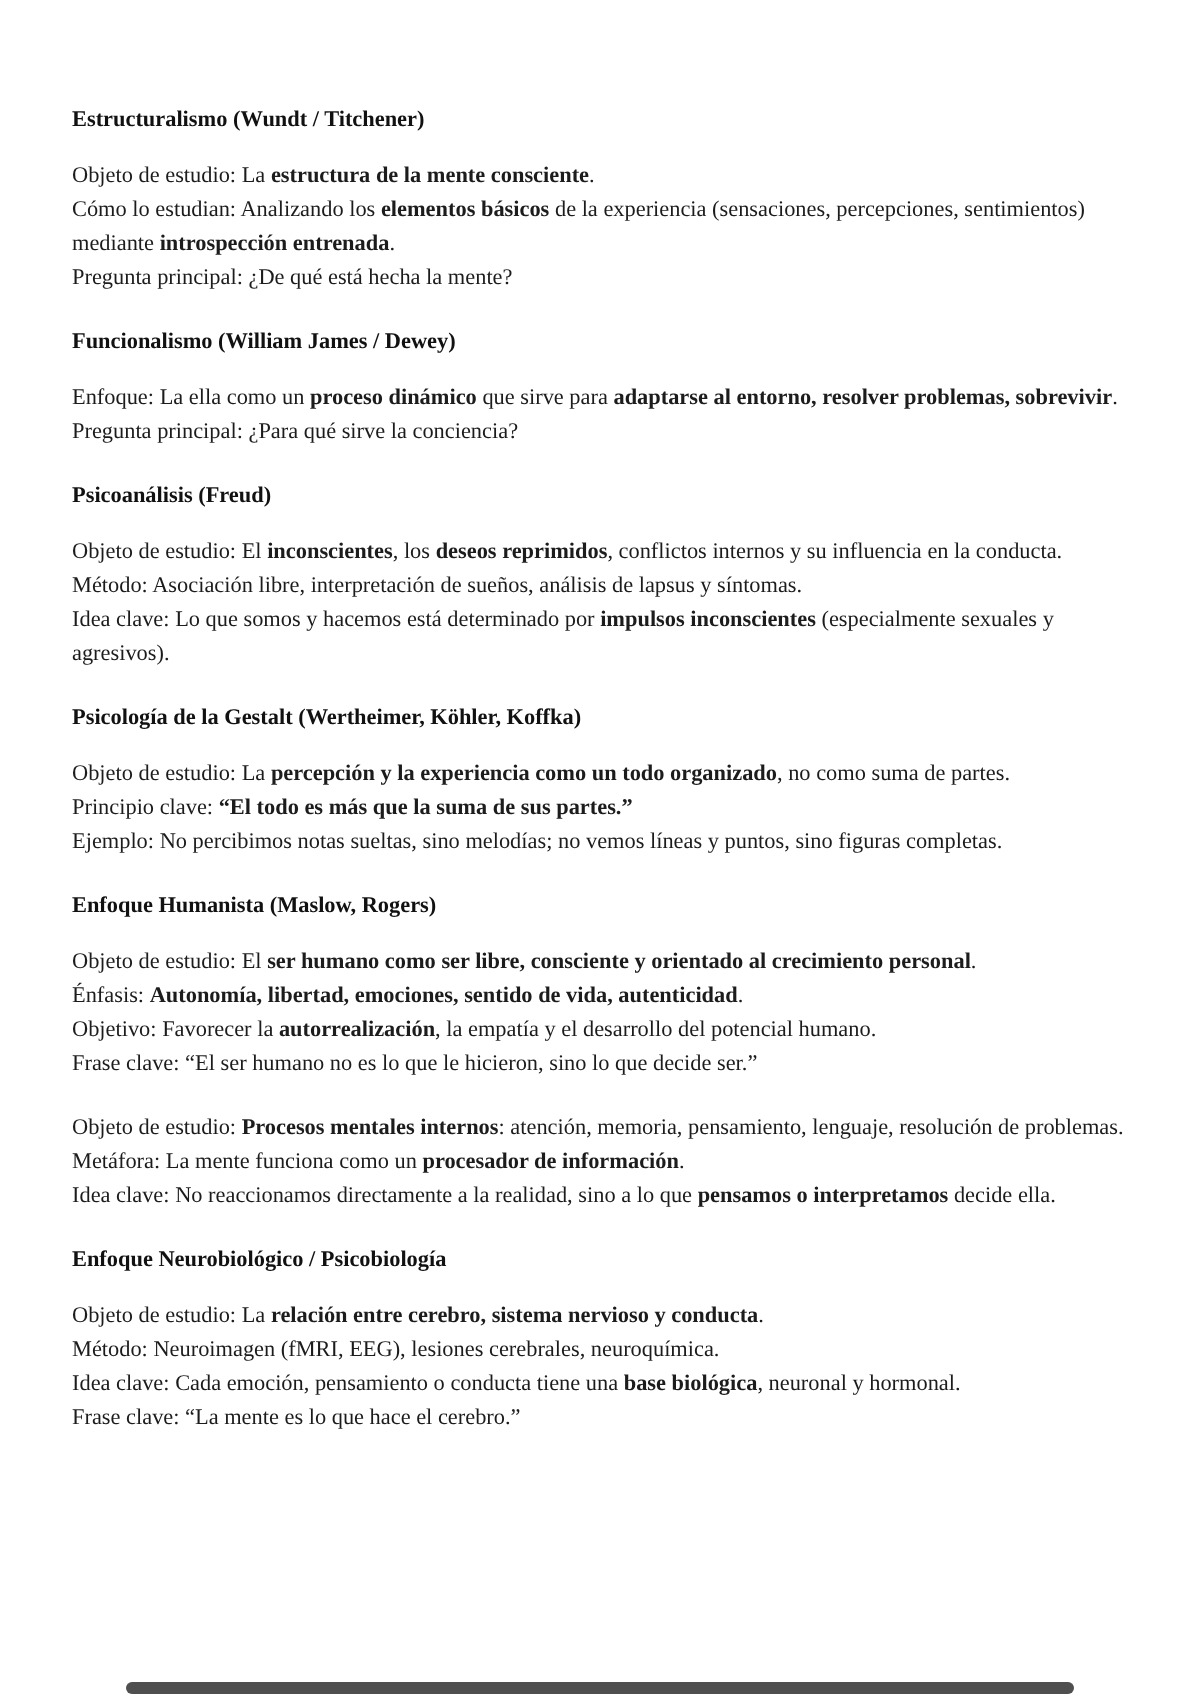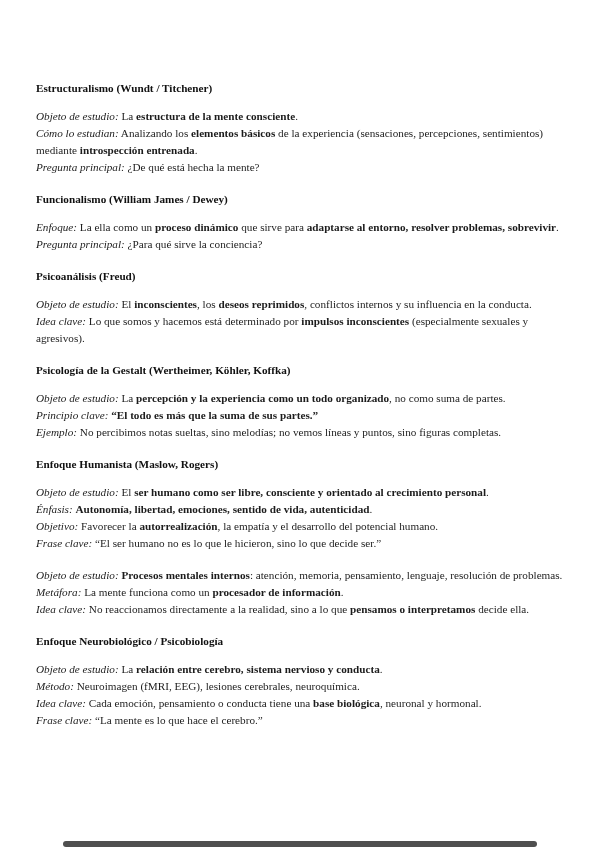--- a/index.html
+++ b/index.html
@@ -6,34 +6,34 @@
   body {
     width: 600px;
     height: 848px;
     background: #ffffff;
     overflow: hidden;
     position: relative;
     font-family: "Liberation Serif", "DejaVu Serif", serif;
     color: #1c1c1c;
   }
   .doc {
-    padding: 80px 36px 0 36px;
+    padding: 52px 36px 0 36px;
     font-size: 11.2px;
     line-height: 17px;
   }
   section { margin: 0 0 15px 0; }
   h2 {
     font-size: 11.2px;
     line-height: 17px;
     font-weight: bold;
     margin: 0 0 11px 0;
     color: #111111;
   }
   p { margin: 0; }
-  .i { font-style: italic; }
+  .i { }
   .b { font-weight: bold; }
   .hscroll-thumb {
     position: absolute;
     left: 63px;
     bottom: 1px;
     width: 474px;
     height: 6px;
     border-radius: 3px;
     background: #4f4f4f;
   }
@@ -50,20 +50,21 @@
         <p><span class="i">Pregunta principal:</span><span class="n"> ¿De qué está hecha la mente?</span></p>
       </section>
       <section>
         <h2>Funcionalismo (William James / Dewey)</h2>
         <p><span class="i">Enfoque:</span><span class="n"> La ella como un </span><span class="b">proceso dinámico</span><span class="n"> que sirve para </span><span class="b">adaptarse al entorno, resolver problemas, sobrevivir</span><span class="n">.</span></p>
         <p><span class="i">Pregunta principal:</span><span class="n"> ¿Para qué sirve la conciencia?</span></p>
       </section>
       <section>
         <h2>Psicoanálisis (Freud)</h2>
         <p><span class="i">Objeto de estudio:</span><span class="n"> El </span><span class="b">inconscientes</span><span class="n">, los </span><span class="b">deseos reprimidos</span><span class="n">, conflictos internos y su influencia en la conducta.</span></p>
+        <p><span class="i">Método:</span><span class="n"> Asociación libre, interpretación de sueños, análisis de lapsus y síntomas.</span></p>
         <p><span class="i">Idea clave:</span><span class="n"> Lo que somos y hacemos está determinado por </span><span class="b">impulsos inconscientes</span><span class="n"> (especialmente sexuales y agresivos).</span></p>
       </section>
       <section>
         <h2>Psicología de la Gestalt (Wertheimer, Köhler, Koffka)</h2>
         <p><span class="i">Objeto de estudio:</span><span class="n"> La </span><span class="b">percepción y la experiencia como un todo organizado</span><span class="n">, no como suma de partes.</span></p>
         <p><span class="i">Principio clave:</span><span class="n"> </span><span class="b">“El todo es más que la suma de sus partes.”</span></p>
         <p><span class="i">Ejemplo:</span><span class="n"> No percibimos notas sueltas, sino melodías; no vemos líneas y puntos, sino figuras completas.</span></p>
       </section>
       <section>
         <h2>Enfoque Humanista (Maslow, Rogers)</h2>

